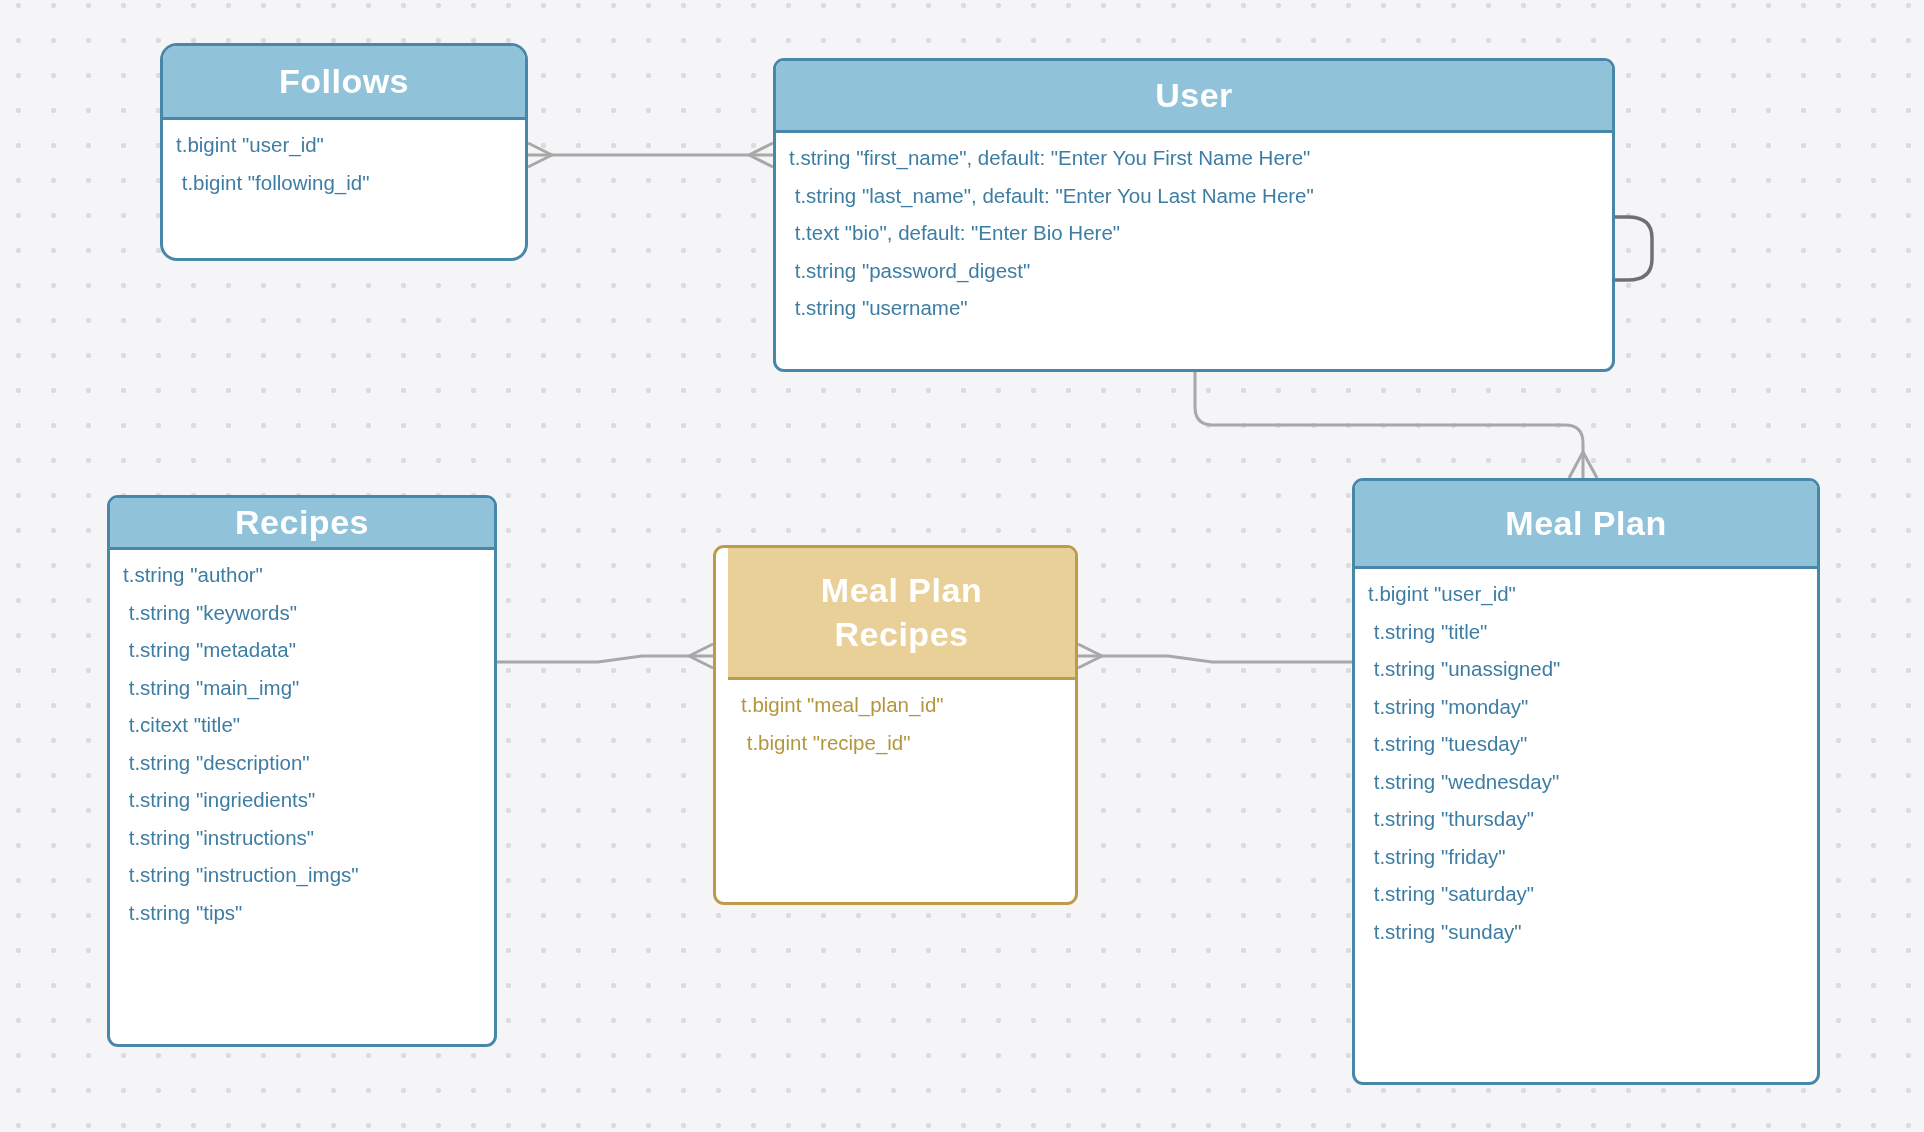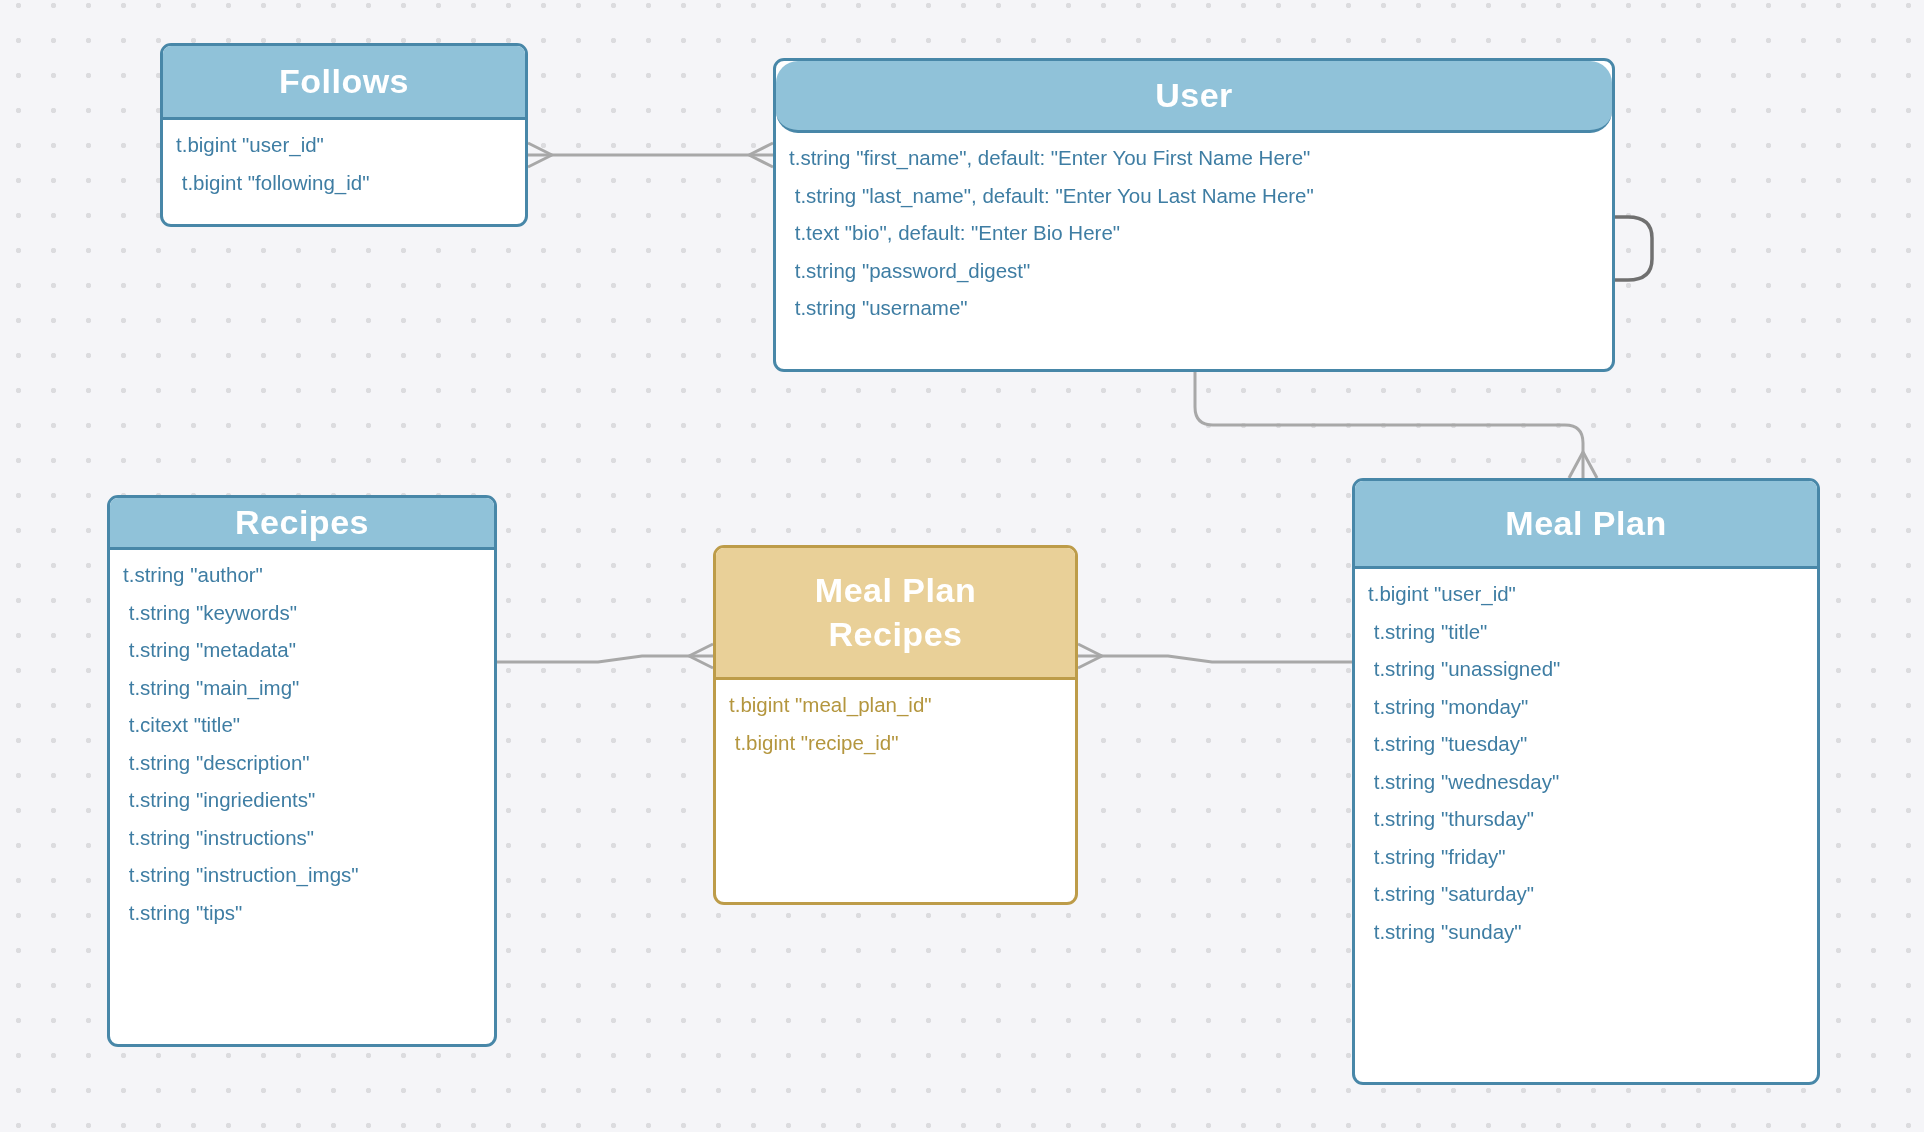--- a/index.html
+++ b/index.html
@@ -17,42 +17,42 @@
   }
   svg.connectors{position:absolute;left:0;top:0;width:1924px;height:1132px;}
   .conn{fill:none;stroke:#a8a8a8;stroke-width:3;stroke-linejoin:round;}
   .conn-loop{fill:none;stroke:#707070;stroke-width:3.5;stroke-linejoin:round;}
 
   .db-table{
     position:absolute;box-sizing:border-box;background:#ffffff;
     border-radius:11px;overflow:hidden;
   }
   .theme-blue{border:3px solid #4887a8;}
-  .theme-gold{border:3px solid #bd9c49;}
+  .theme-gold{border:3px solid #bd9c49;padding-left:12px;}
   .table-header{
     display:flex;align-items:center;justify-content:center;
     box-sizing:border-box;
   }
   .theme-blue .table-header{background:#90c2d9;border-bottom:3px solid #4887a8;}
   .theme-gold .table-header{background:#e9d098;border-bottom:3px solid #bd9c49;}
   .table-title{
     color:#ffffff;font-weight:bold;font-size:34px;letter-spacing:0.5px;
     text-align:center;line-height:1.28;
   }
   .table-body{padding:6px 6px 0 13px;}
   .field-row{
     white-space:pre;font-size:20.5px;line-height:37.5px;
   }
   .theme-blue .field-row{color:#3e7da3;}
   .theme-gold .field-row{color:#b4963e;}
 
-  .t-follows {left:160px; top:43px;  width:368px; height:184px;}
+  .t-follows {left:160px; top:43px;  width:368px; height:218px;border-radius:17px;}
   .t-follows .table-header{height:74px;}
   .t-user    {left:773px; top:58px;  width:842px; height:314px;}
-  .t-user .table-header{height:72px;border-radius:22px;}
+  .t-user .table-header{height:72px;}
   .t-recipes {left:107px; top:495px; width:390px; height:552px;}
   .t-recipes .table-header{height:52px;}
   .t-mpr     {left:713px; top:545px; width:365px; height:360px;}
   .t-mpr .table-header{height:132px;}
   .t-mpr .table-title{max-width:250px;}
   .t-mealplan{left:1352px;top:478px; width:468px; height:607px;}
   .t-mealplan .table-header{height:88px;}
 </style>
 </head>
 <body>

